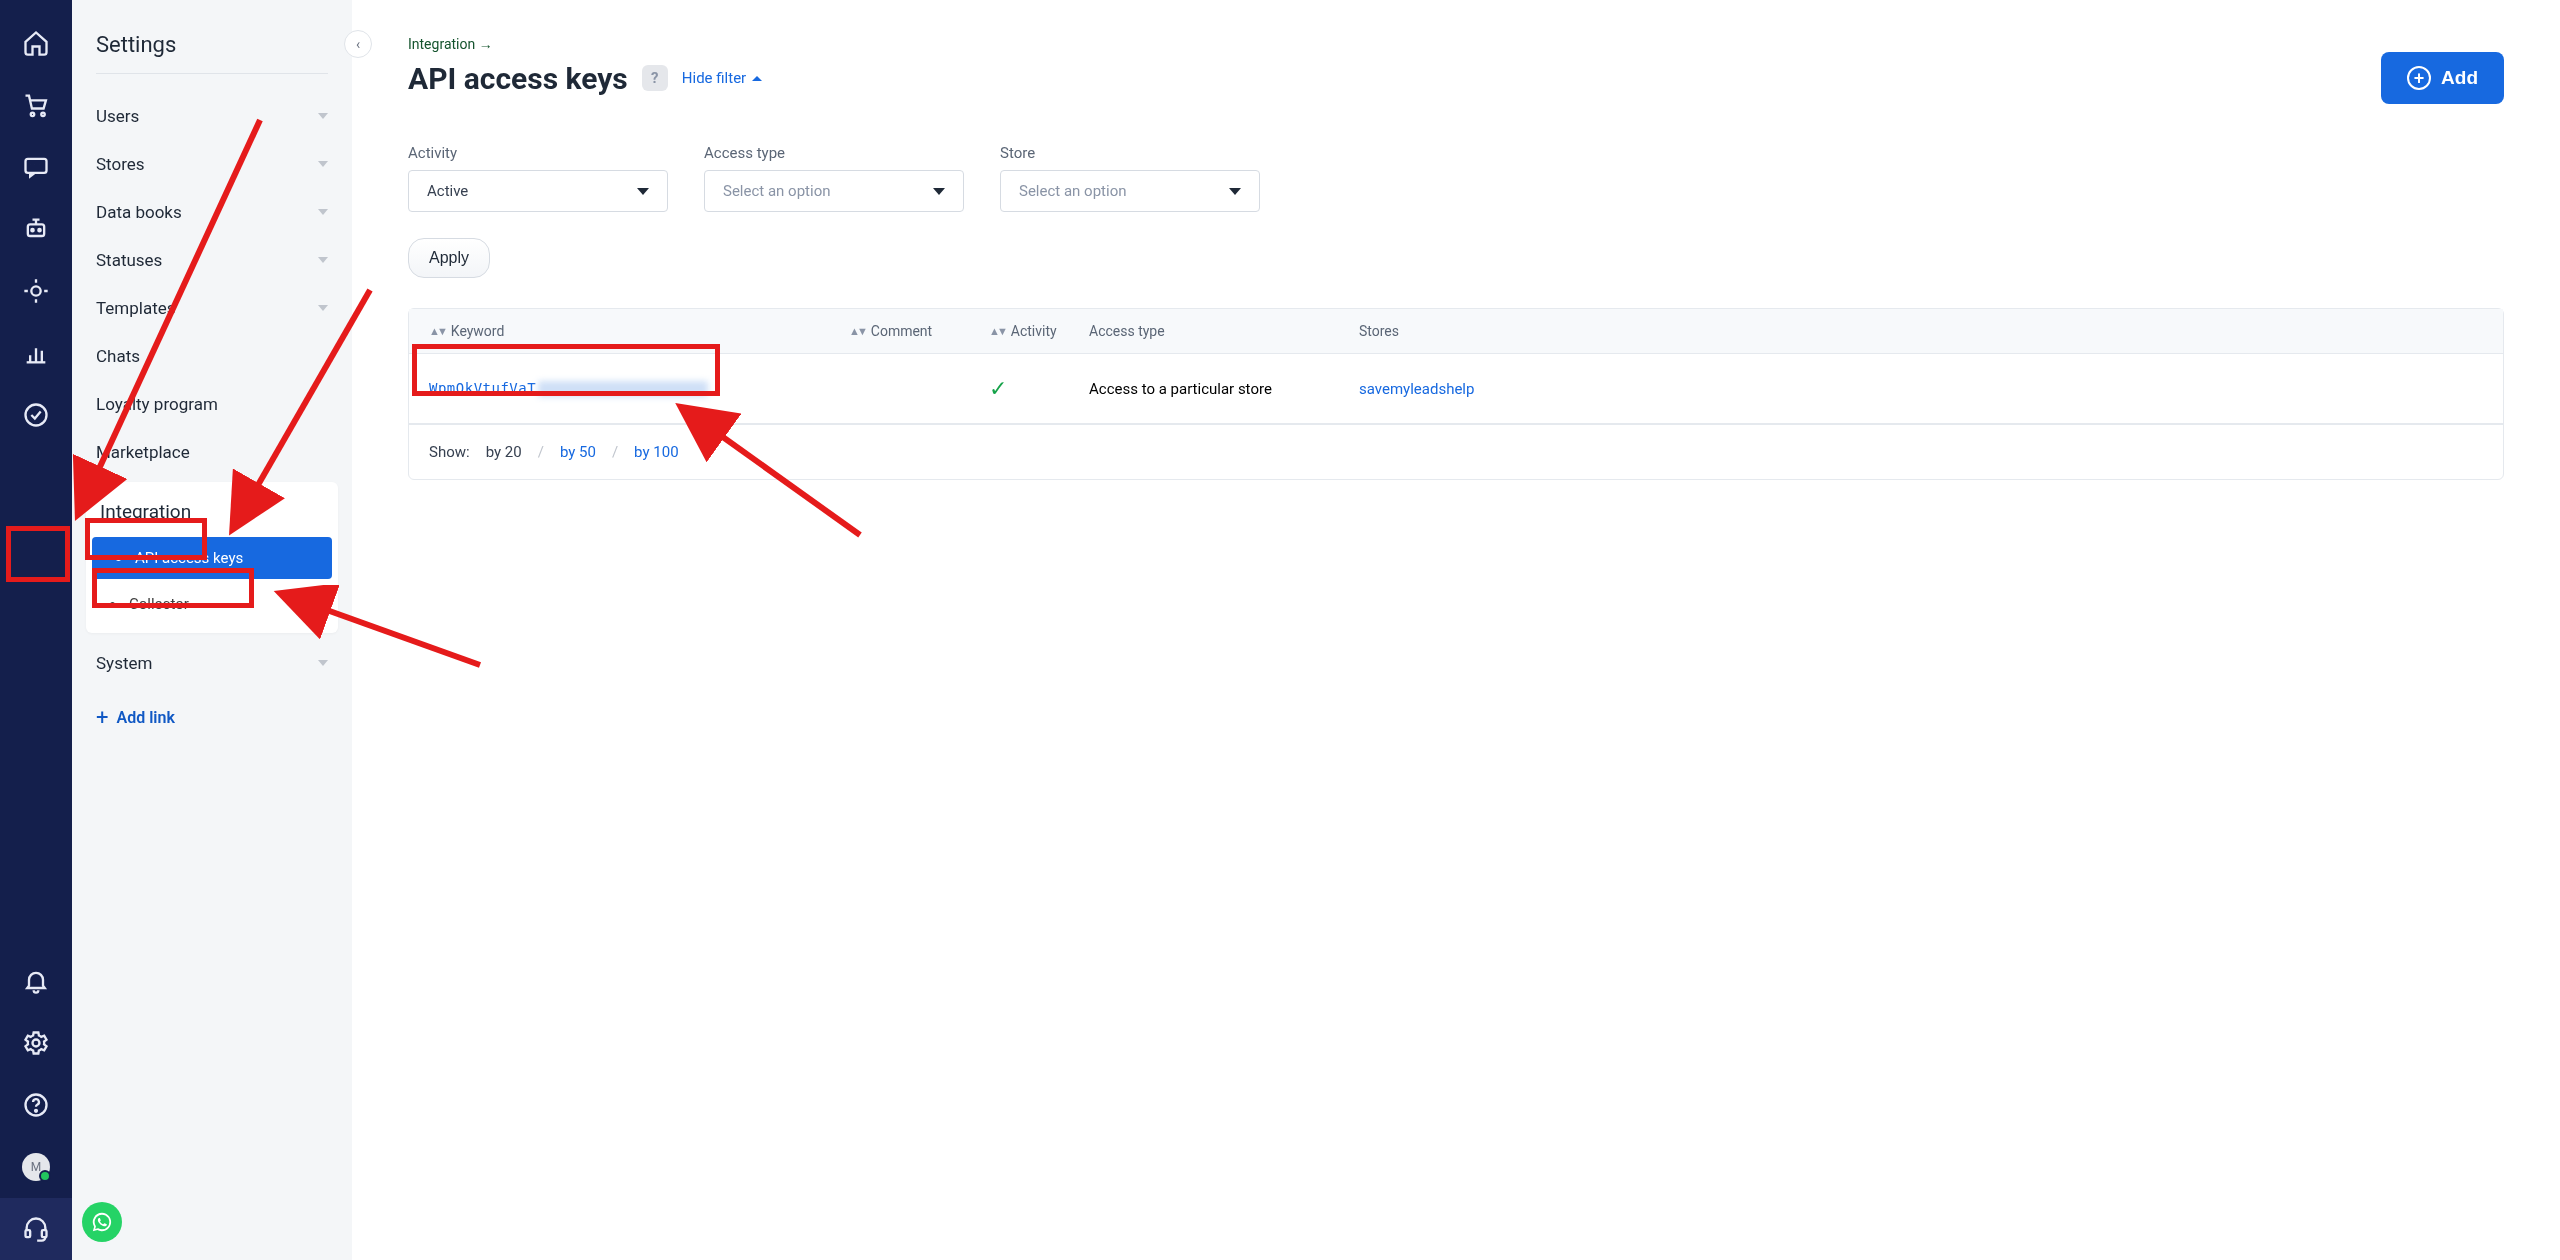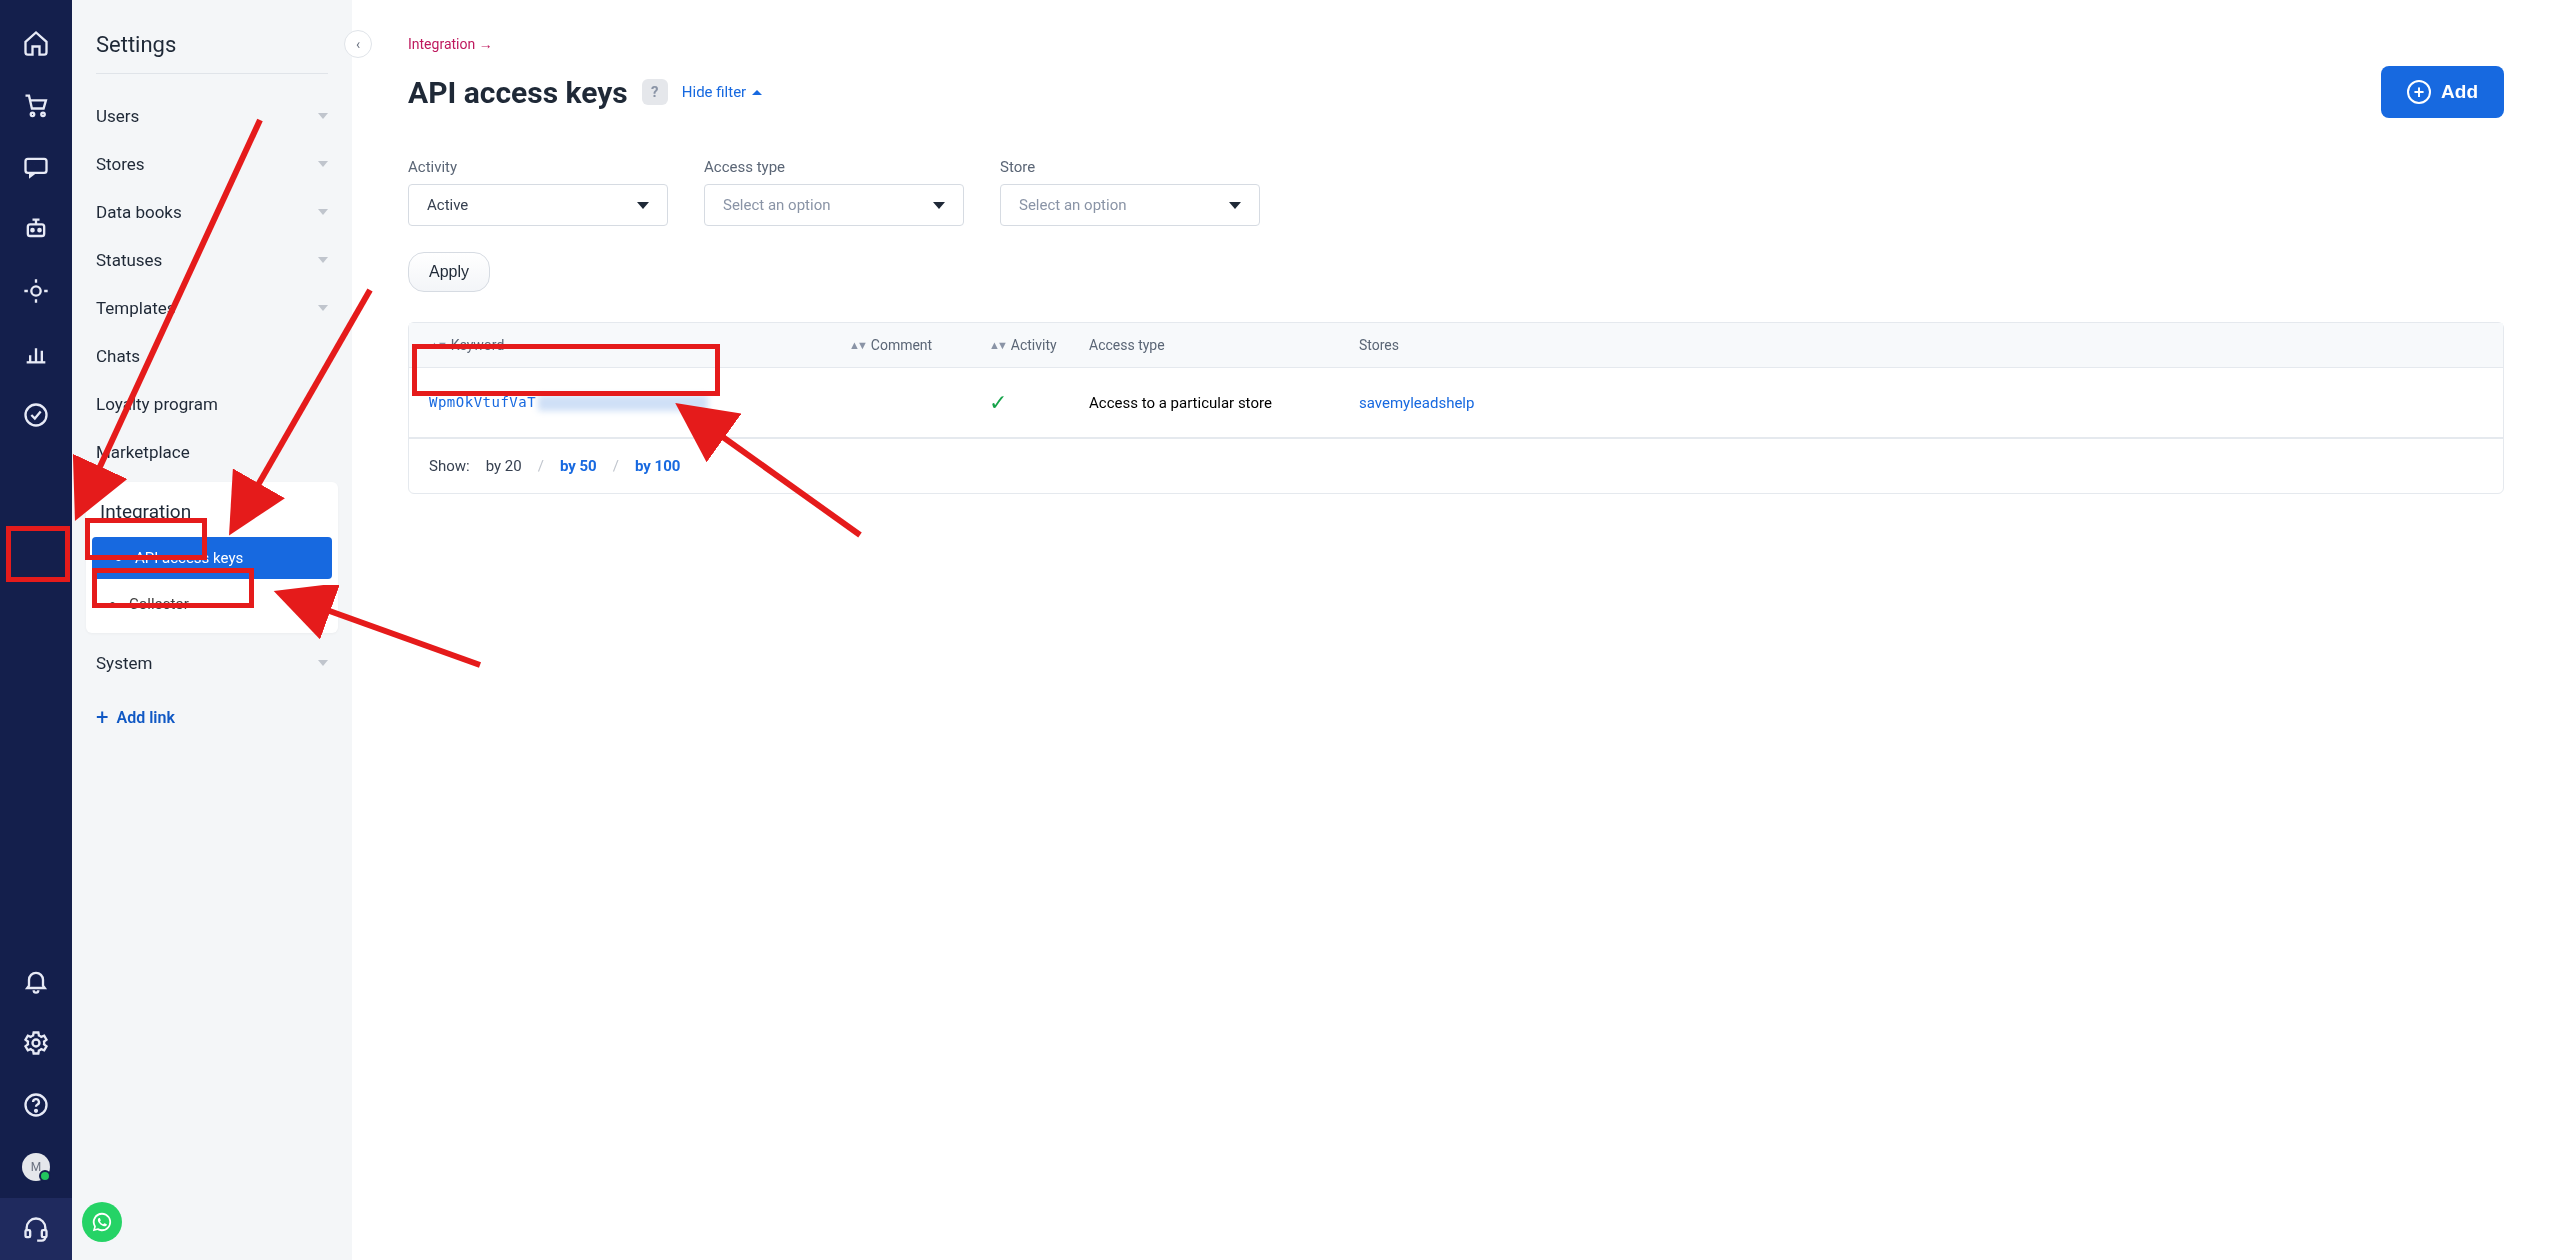--- a/index.html
+++ b/index.html
@@ -30,21 +30,21 @@
 .integration-sub.inactive { color: #404040; }
 .integration-sub .dot { width: 5px; height: 5px; border-radius: 50%; background: currentColor; }
 .add-link-row { display: flex; align-items: center; gap: 8px; padding: 18px 8px; color: #1058c4; font-weight: 600; font-size: 16px; cursor: pointer; }
 .add-link-row .plus { font-size: 22px; font-weight: 400; }
 
 
 .collapse-btn { position: absolute; left: 344px; top: 30px; width: 28px; height: 28px; border-radius: 50%; background: #fff; border: 1px solid #e0e4e9; display: flex; align-items: center; justify-content: center; cursor: pointer; color: #6b7280; font-size: 14px; z-index: 5; }
 
 
 .main { flex: 1; padding: 36px 56px; position: relative; }
-.breadcrumb { font-size: 14px; color: #be185d; margin-bottom: 14px; }
+.breadcrumb { font-size: 14px; color: #14532d; }
 .title-row { display: flex; align-items: center; justify-content: space-between; margin-bottom: 40px; }
 .title-left { display: flex; align-items: center; gap: 14px; }
 .page-title { font-size: 30px; font-weight: 700; color: #1f2937; }
 .help-badge { width: 26px; height: 26px; border-radius: 6px; background: #e5e7eb; color: #8a94a6; display: flex; align-items: center; justify-content: center; font-size: 15px; font-weight: 700; }
 .hide-filter { color: #1769e0; font-size: 15px; cursor: pointer; display: flex; align-items: center; gap: 6px; }
 .hide-filter .chev { border-left: 5px solid transparent; border-right: 5px solid transparent; border-bottom: 5px solid #1769e0; }
 .add-btn { background: #1769e0; color: #fff; border: none; border-radius: 8px; padding: 14px 26px; font-size: 19px; font-weight: 600; display: flex; align-items: center; gap: 10px; cursor: pointer; }
 .add-btn .circ { width: 24px; height: 24px; border: 2.5px solid #fff; border-radius: 50%; display: flex; align-items: center; justify-content: center; font-size: 18px; line-height: 1; }
 
 .filter-row { display: flex; gap: 36px; margin-bottom: 26px; }
@@ -63,21 +63,21 @@
 .col-access { flex: 0 0 270px; }
 .col-stores { flex: 1; }
 .sort-icon { font-size: 11px; color: #8a94a6; letter-spacing: -3px; }
 .table-row { display: flex; align-items: center; padding: 22px 20px; border-bottom: 1px solid #e5e9ee; font-size: 15px; }
 .keyword-link { color: #1769e0; font-family: ui-monospace, Menlo, monospace; font-size: 14px; letter-spacing: 0.5px; }
 .keyword-blur { display: inline-block; width: 170px; height: 16px; background: #cfe0f7; filter: blur(3px); vertical-align: middle; margin-left: 2px; border-radius: 2px; }
 .check { color: #16a34a; font-size: 22px; }
 .store-link { color: #1769e0; }
 .table-footer { background: #f7f9fb; padding: 16px 20px; text-align: right; font-size: 14px; color: #5b6676; }
 .pagination { display: flex; align-items: center; gap: 16px; padding: 18px 20px; font-size: 15px; color: #374151; border-top: 1px solid #e5e9ee; }
-.pagination .pg-link { color: #1769e0; cursor: pointer; font-weight: bold; }
+.pagination .pg-link { color: #1769e0; cursor: pointer; }
 .pagination .sep { color: #c0c5cd; }
 
 
 .anno-box { position: absolute; border: 5px solid #e51b1b; background: transparent; pointer-events: none; z-index: 50; }
 .anno-arrow { position: absolute; pointer-events: none; z-index: 49; }
 
 
 .wa-float { position: absolute; left: 82px; bottom: 18px; width: 40px; height: 40px; border-radius: 50%; background: #25d366; display: flex; align-items: center; justify-content: center; color: #fff; z-index: 40; }
 </style>
 </head>

